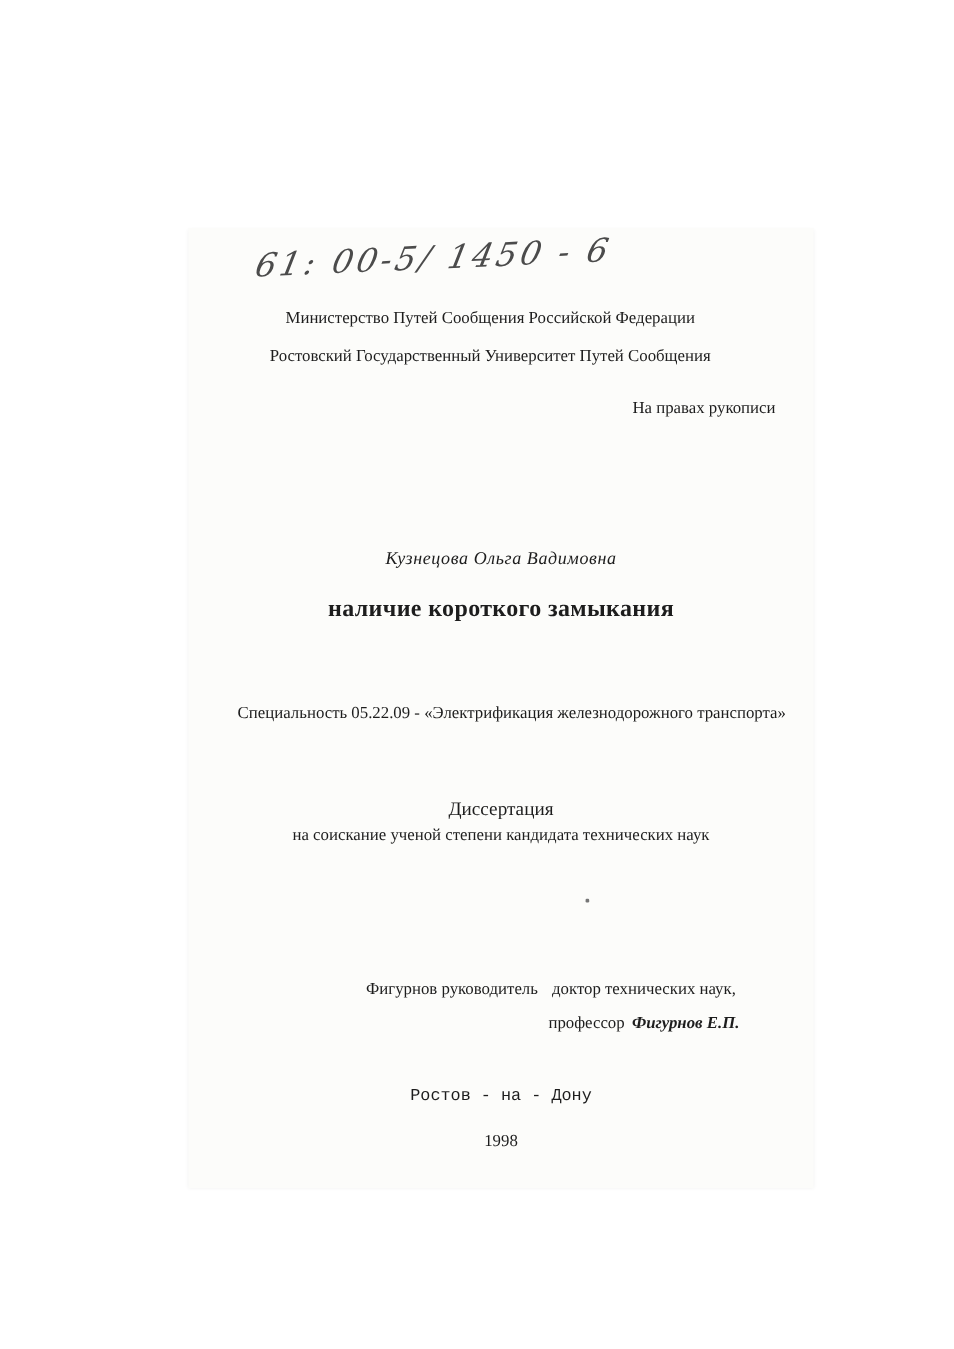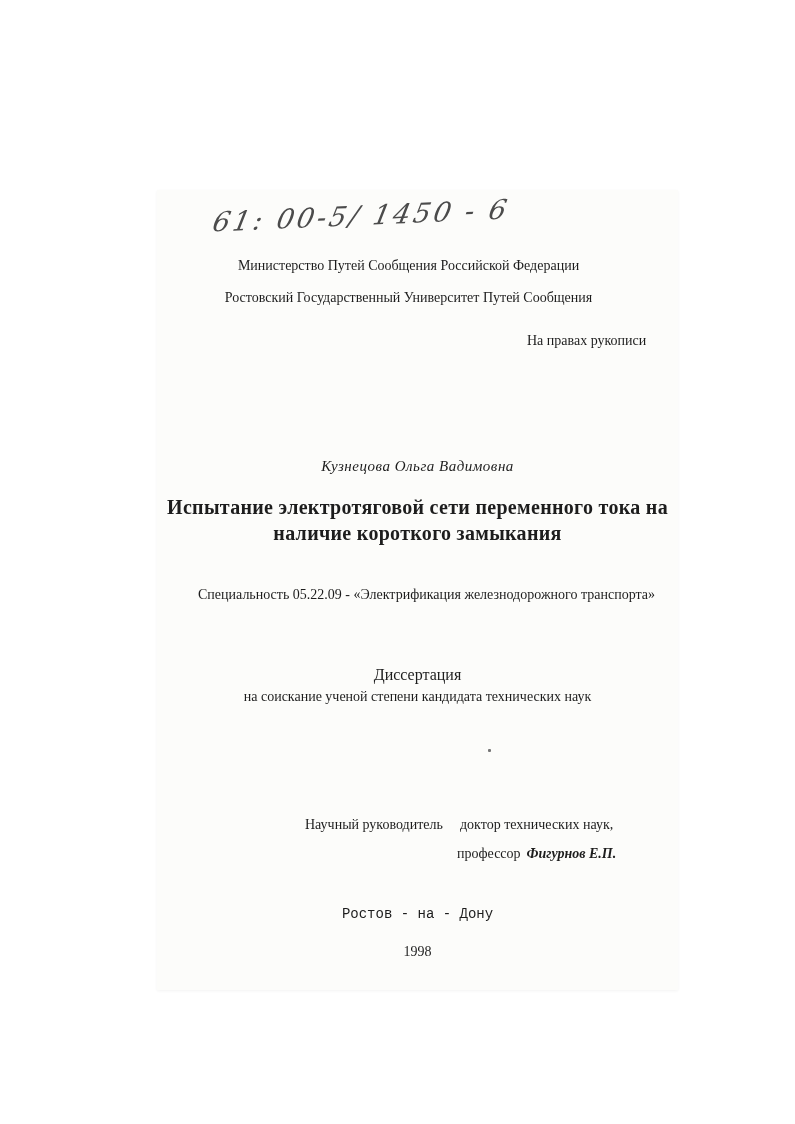--- a/index.html
+++ b/index.html
@@ -100,33 +100,32 @@
 
     <div class="abs center line shift-l" style="top:68px;">Министерство Путей Сообщения Российской Федерации</div>
 
     <div class="abs center line shift-l" style="top:100px;">Ростовский Государственный Университет Путей Сообщения</div>
 
     <div class="abs line" style="left:370px; top:143px;">На правах рукописи</div>
 
     <div class="abs center author">Кузнецова Ольга Вадимовна</div>
 
     <div class="abs center title-block">
-      <div>Испытание электротяговой сети переменного тока на</div>
       <div>наличие короткого замыкания</div>
     </div>
 
     <div class="abs center line shift-r specialty">Специальность 05.22.09 - «Электрификация железнодорожного транспорта»</div>
 
     <div class="abs center diss-type">Диссертация</div>
 
     <div class="abs center line diss-degree">на соискание ученой степени кандидата технических наук</div>
 
     <div class="abs artifact-dot"></div>
 
-    <div class="abs line sup-label">Научный руководитель</div>
+    <div class="abs line sup-label">Фигурнов руководитель</div>
 
     <div class="abs line sup-degree">доктор технических наук,</div>
 
     <div class="abs line sup-line2">
       <span>профессор</span><span class="sup-name">Фигурнов Е.П.</span>
     </div>
 
     <div class="abs center line city">Ростов - на - Дону</div>
 
     <div class="abs center line year">1998</div>

